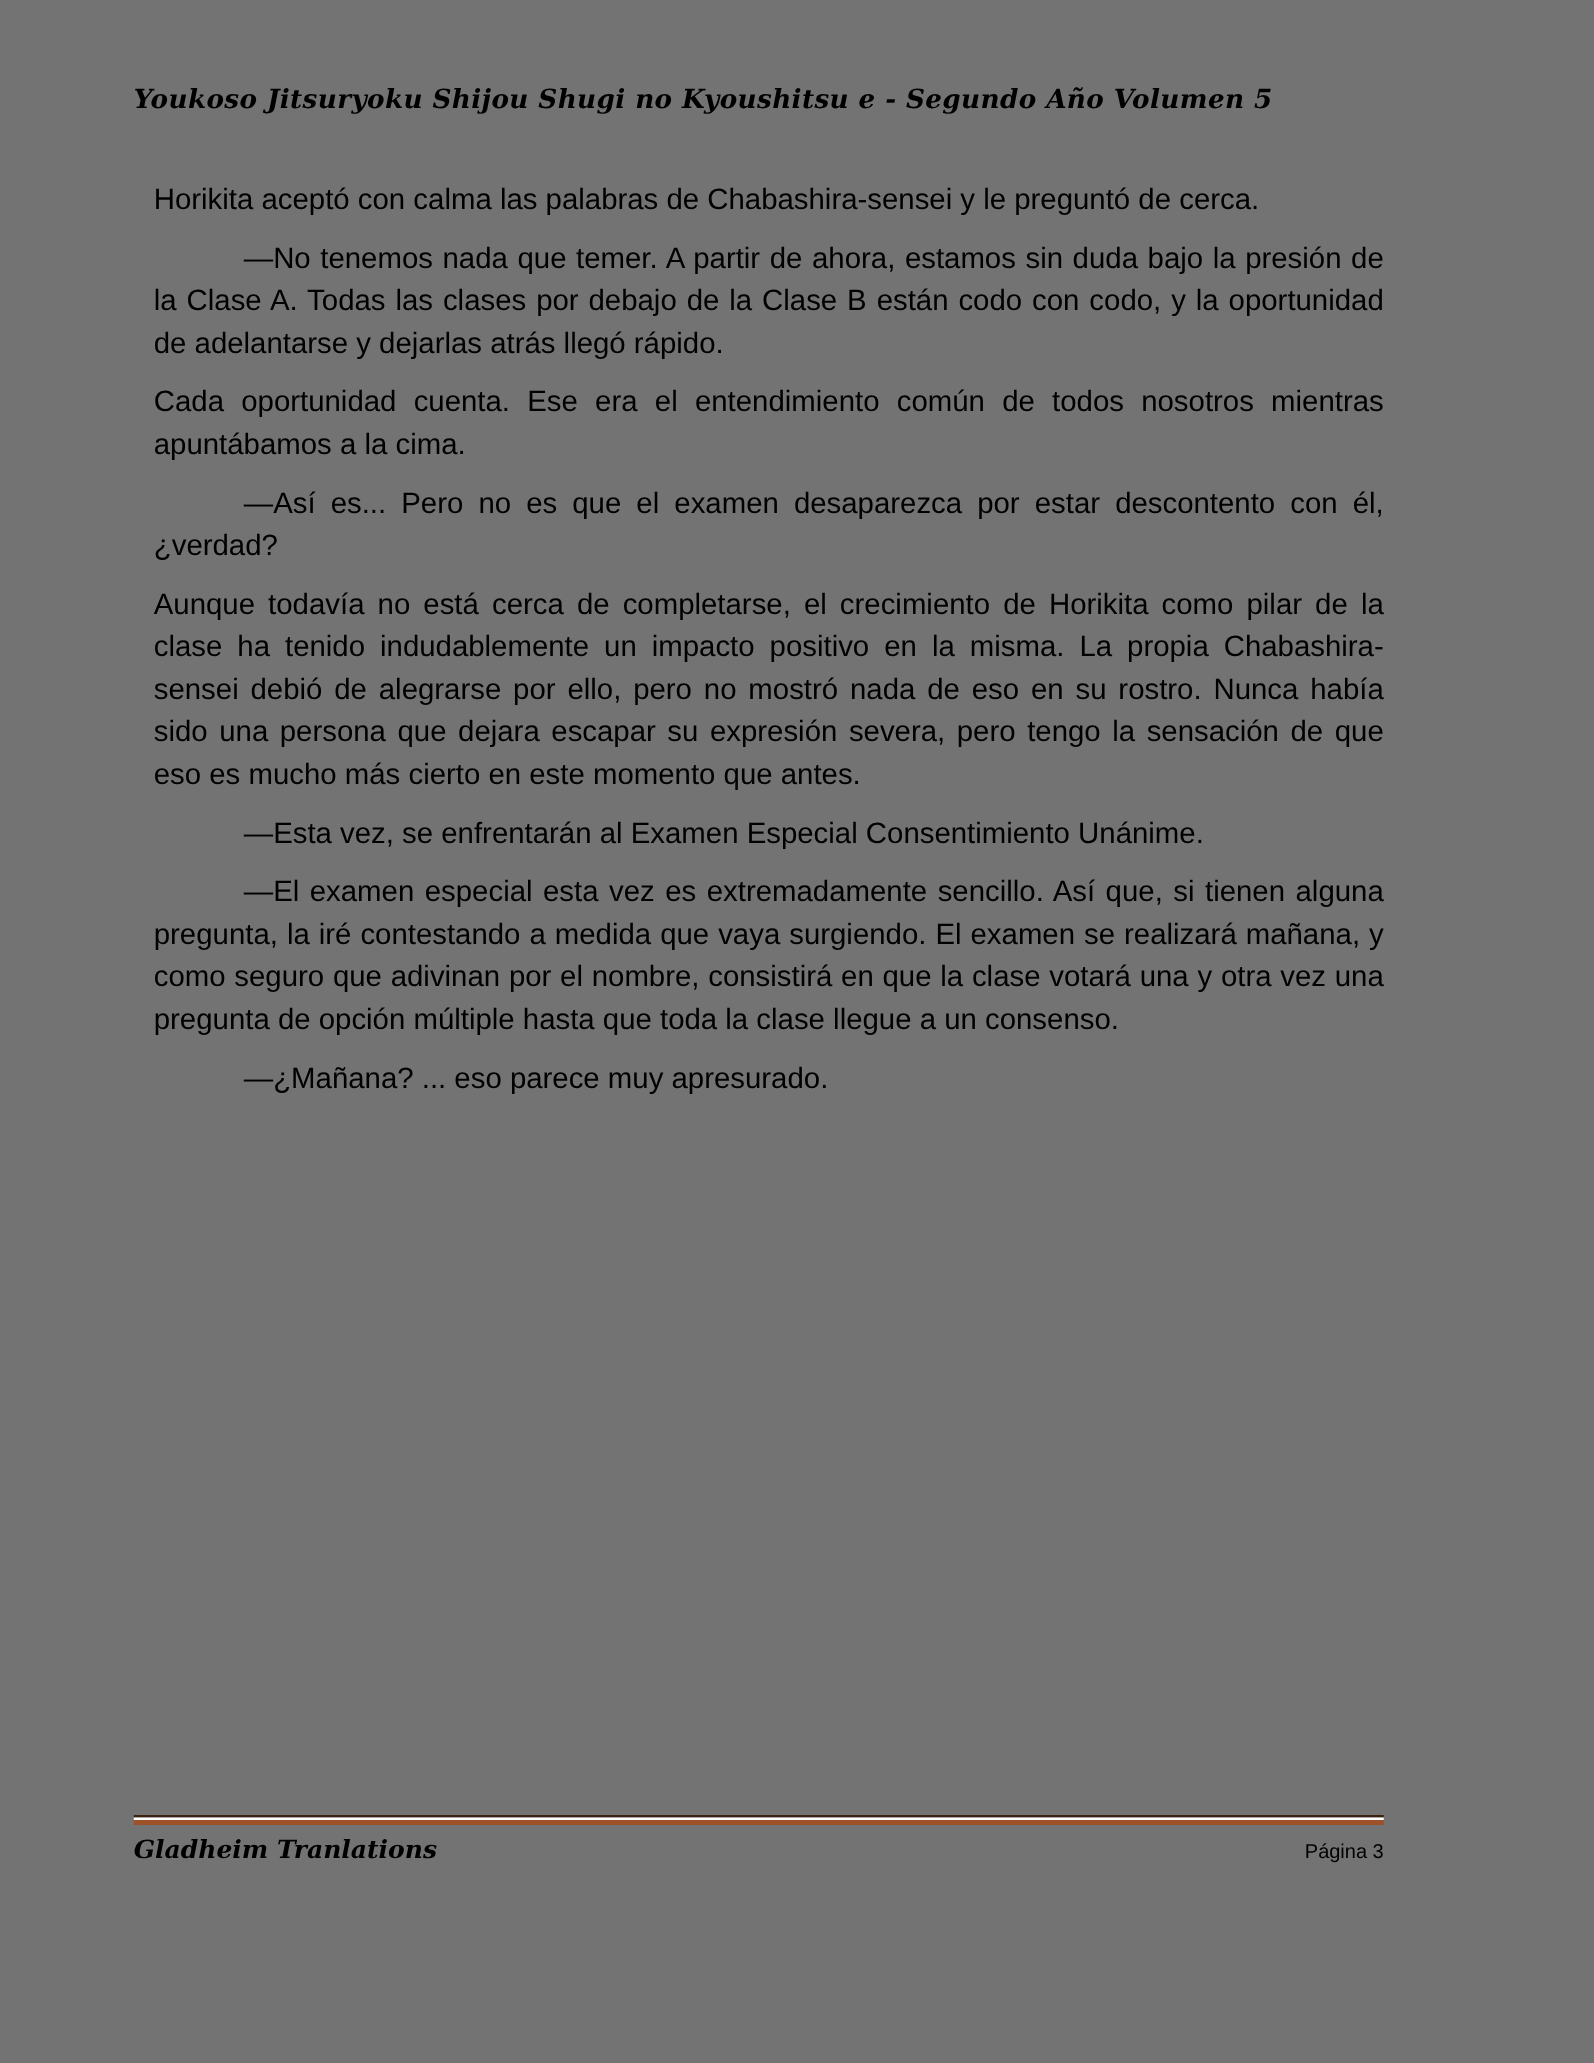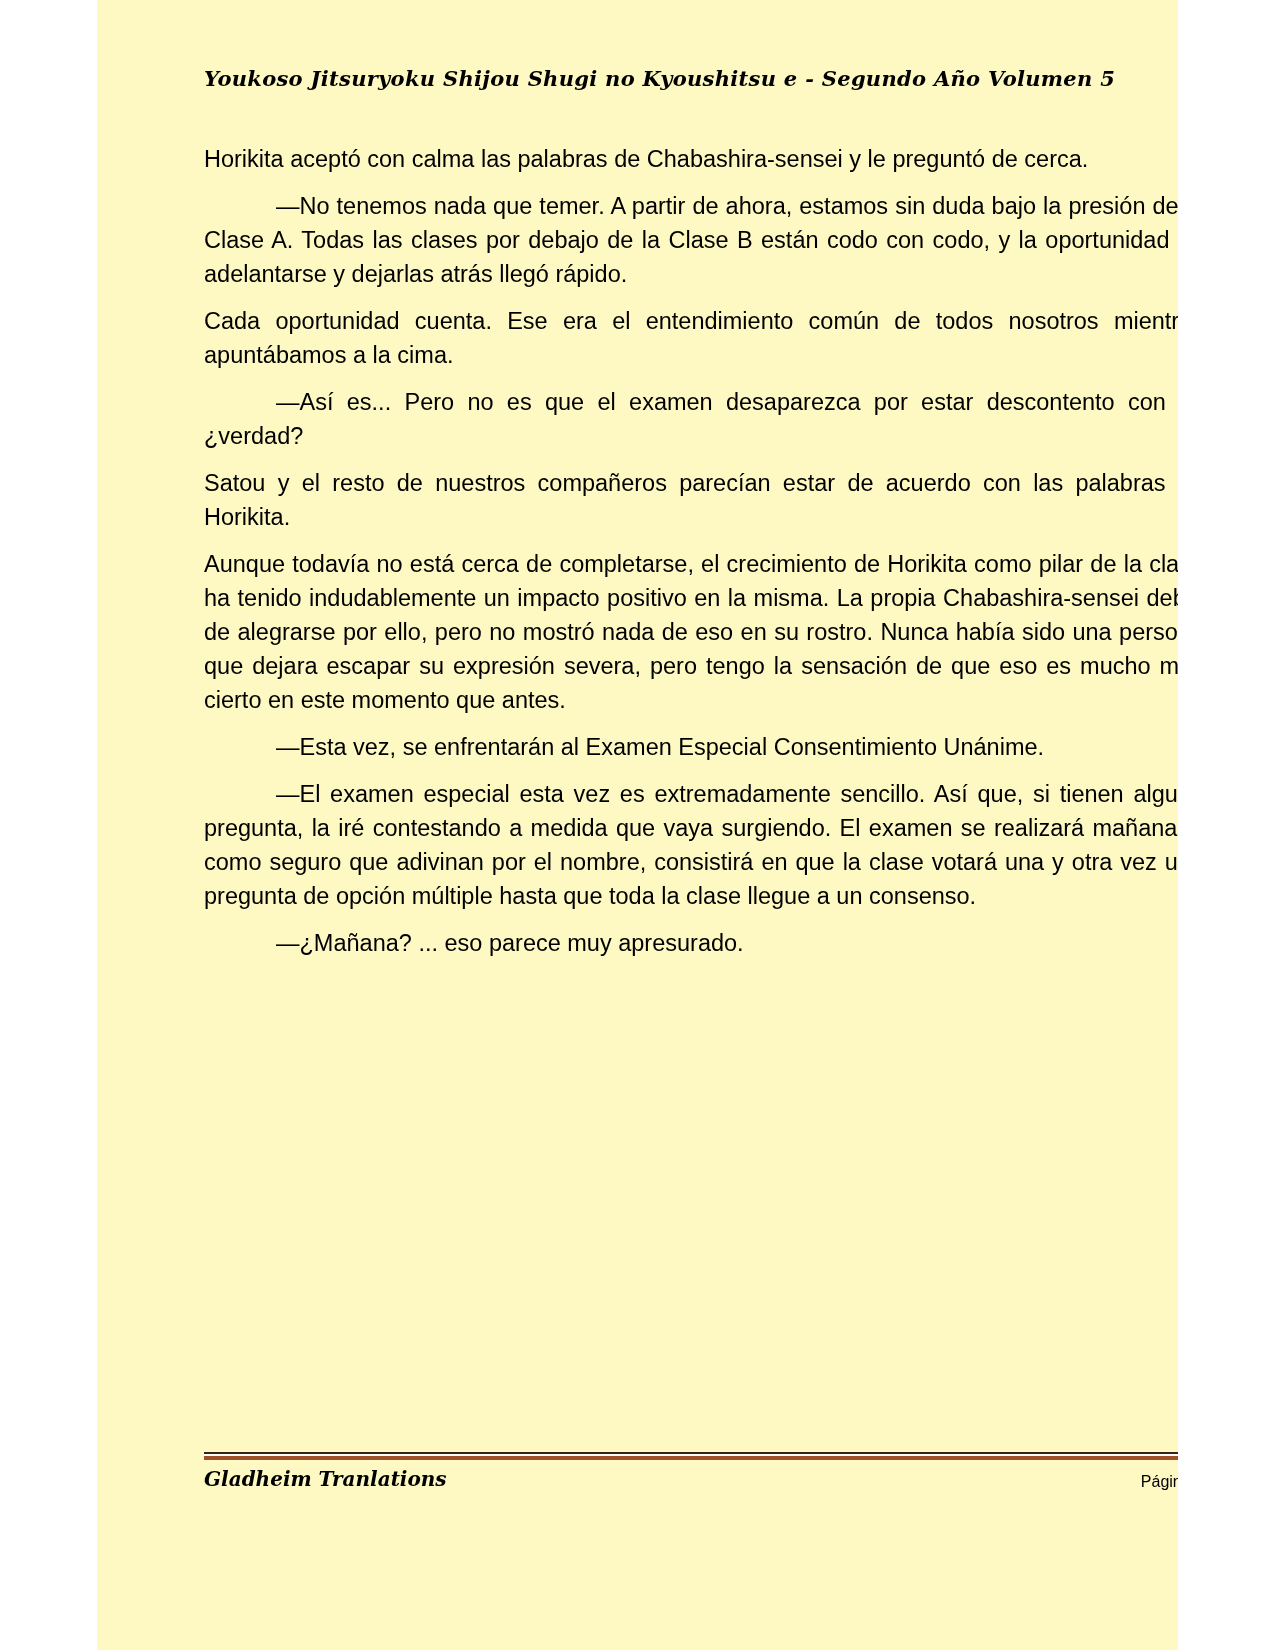--- a/index.html
+++ b/index.html
@@ -2,24 +2,24 @@
 <html><head>
 <meta charset="utf-8">
 <style>
   html, body {
     margin: 0;
     padding: 0;
     background: #ffffff;
   }
   .page {
     position: relative;
-    width: 1081px;
+    width: 1275px;
     height: 1650px;
     margin: 0 auto;
-    background: #fef9c3;
+    background: #737373;
     color: #000000;
     font-family: "Liberation Sans", sans-serif;
     overflow: hidden;
   }
   .page-header {
     position: absolute;
     top: 66px;
     left: 107px;
     width: 1000px;
     font-family: "DejaVu Serif", serif;
@@ -33,21 +33,21 @@
     position: absolute;
     top: 142px;
     left: 107px;
     width: 1000px;
     font-size: 23.5px;
     line-height: 34px;
     text-align: justify;
     text-align-last: left;
   }
   .content p {
-    margin: 0 0 13px 0;
+    margin: 0 0 13px 16px;
   }
   .content p.indent {
     text-indent: 72px;
   }
   .page-footer {
     position: absolute;
     top: 1452px;
     left: 107px;
     width: 1000px;
   }
@@ -85,21 +85,20 @@
 
 <div class="page">
 
   <div class="page-header">Youkoso Jitsuryoku Shijou Shugi no Kyoushitsu e - Segundo Año Volumen 5</div>
 
   <div class="content">
     <p>Horikita aceptó con calma las palabras de Chabashira-sensei y le preguntó de cerca.</p>
     <p class="indent">—No tenemos nada que temer. A partir de ahora, estamos sin duda bajo la presión de la Clase A. Todas las clases por debajo de la Clase B están codo con codo, y la oportunidad de adelantarse y dejarlas atrás llegó rápido.</p>
     <p>Cada oportunidad cuenta. Ese era el entendimiento común de todos nosotros mientras apuntábamos a la cima.</p>
     <p class="indent">—Así es... Pero no es que el examen desaparezca por estar descontento con él, ¿verdad?</p>
-    <p>Satou y el resto de nuestros compañeros parecían estar de acuerdo con las palabras de Horikita.</p>
     <p>Aunque todavía no está cerca de completarse, el crecimiento de Horikita como pilar de la clase ha tenido indudablemente un impacto positivo en la misma. La propia Chabashira-sensei debió de alegrarse por ello, pero no mostró nada de eso en su rostro. Nunca había sido una persona que dejara escapar su expresión severa, pero tengo la sensación de que eso es mucho más cierto en este momento que antes.</p>
     <p class="indent">—Esta vez, se enfrentarán al Examen Especial Consentimiento Unánime.</p>
     <p class="indent">—El examen especial esta vez es extremadamente sencillo. Así que, si tienen alguna pregunta, la iré contestando a medida que vaya surgiendo. El examen se realizará mañana, y como seguro que adivinan por el nombre, consistirá en que la clase votará una y otra vez una pregunta de opción múltiple hasta que toda la clase llegue a un consenso.</p>
     <p class="indent">—¿Mañana? ... eso parece muy apresurado.</p>
   </div>
 
   <div class="page-footer">
     <div class="footer-rule-thin"></div>
     <div class="footer-rule-gap"></div>
     <div class="footer-rule-thick"></div>

